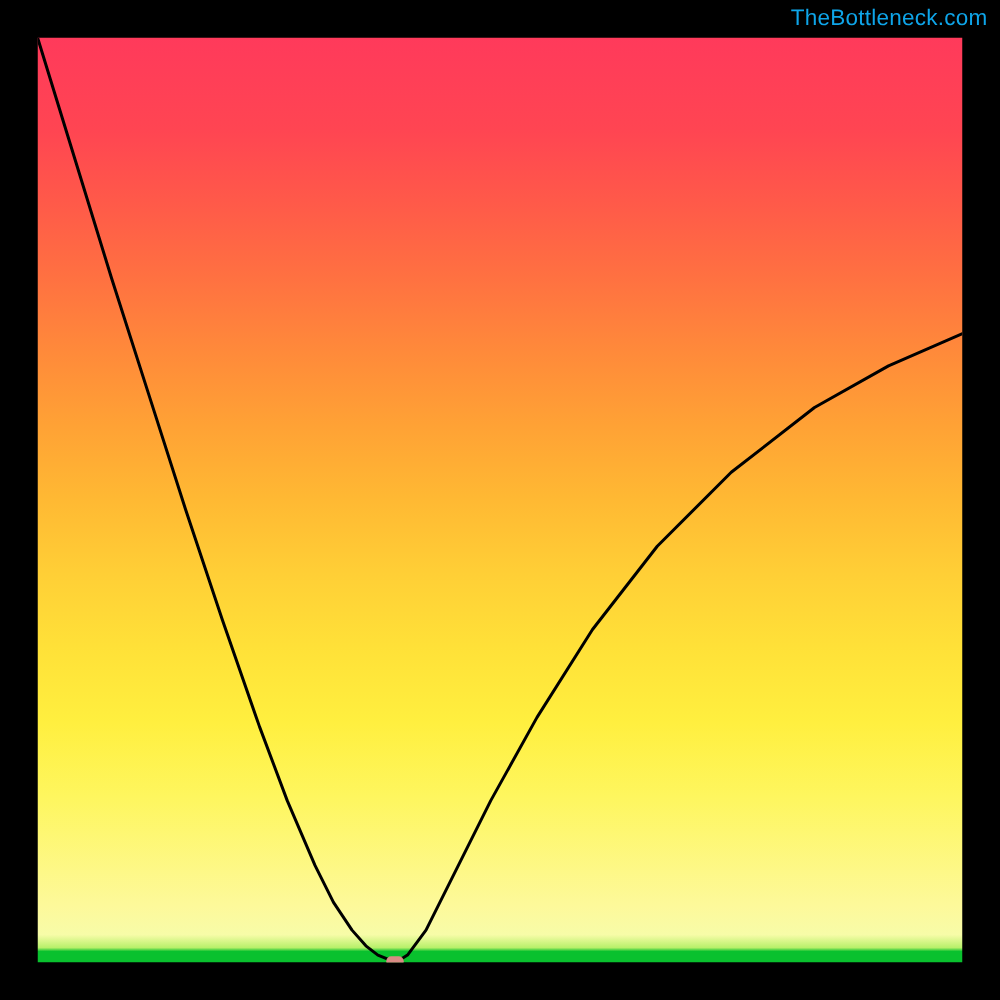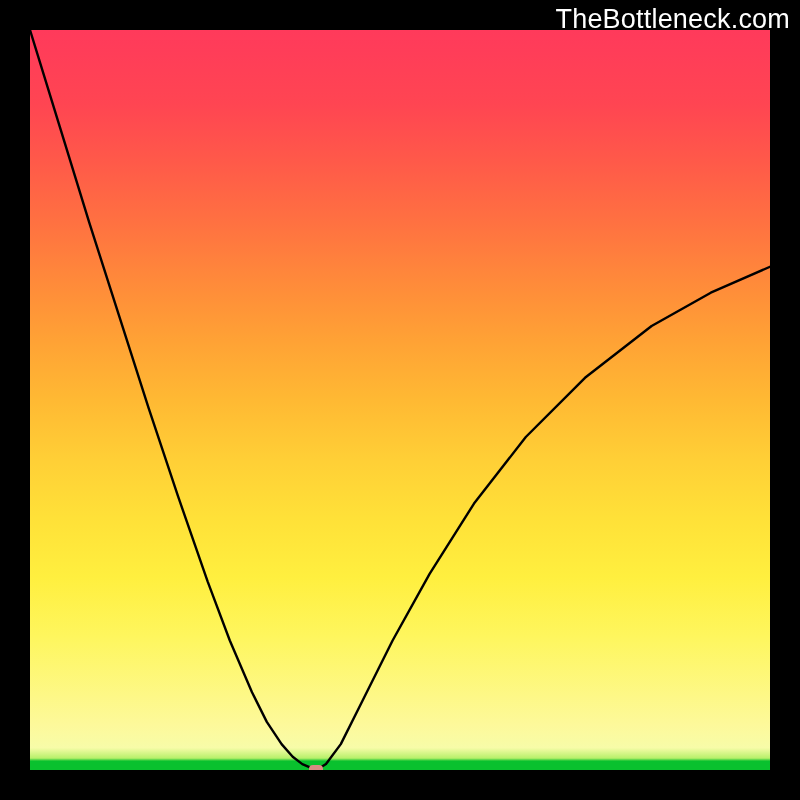--- a/index.html
+++ b/index.html
@@ -65,22 +65,22 @@
     width: 14px;
     height: 8px;
     border-radius: 4px;
     background: #d98b84;
     transform: translate(-50%, -50%);
   }
   .watermark {
     position: absolute;
     top: 4px;
     right: 10px;
-    color: #ffffff;
-    font-size: 27px;
+    color: #0ea5e9;
+    font-size: 18px;
     font-weight: 400;
     letter-spacing: 0.2px;
     -webkit-user-select: none;
     user-select: none;
   }
 </style>
 </head>
 <body>
 
 <div class="frame">

